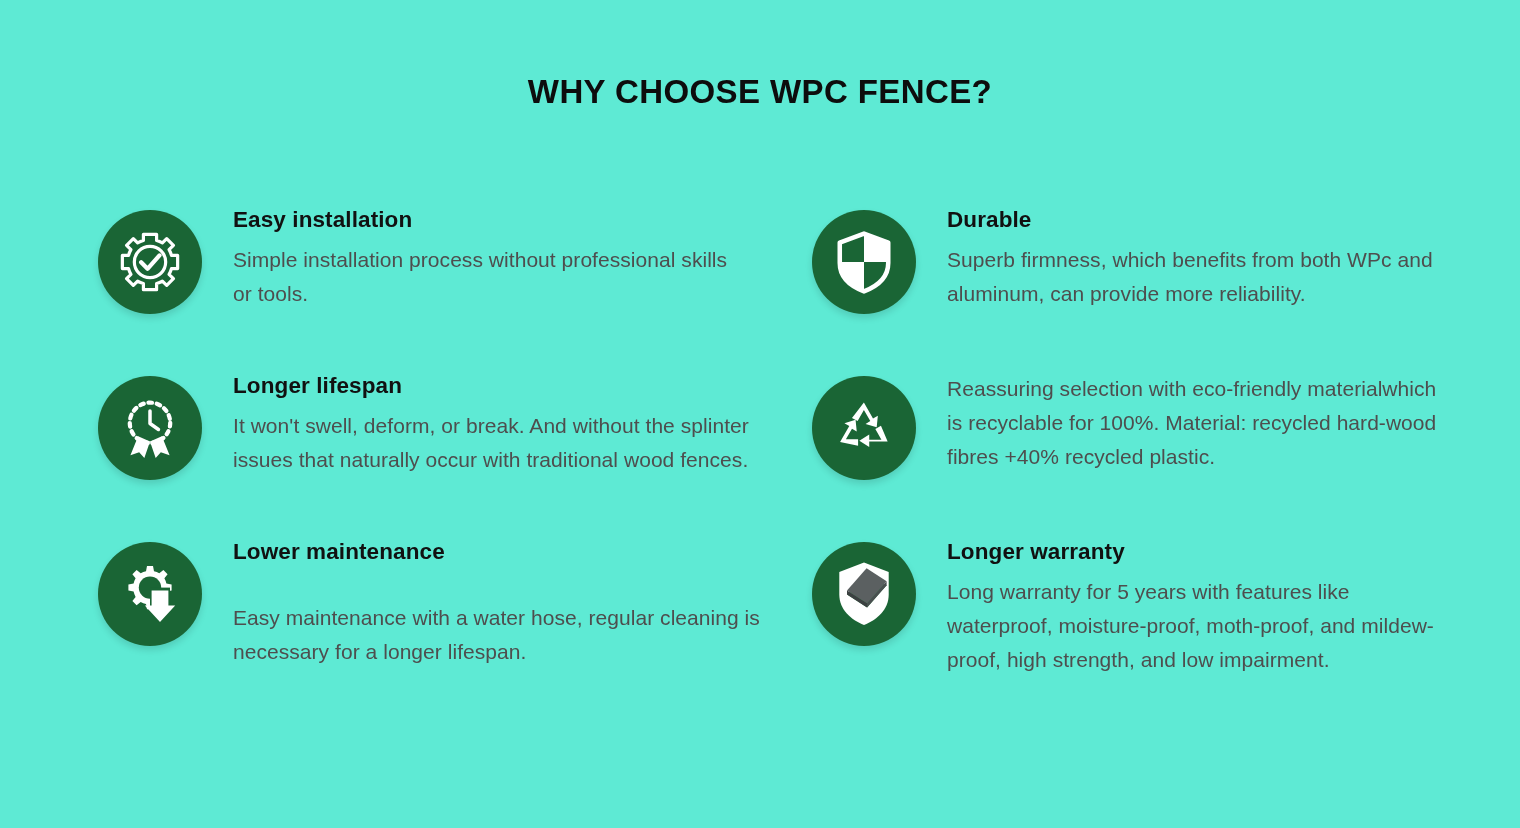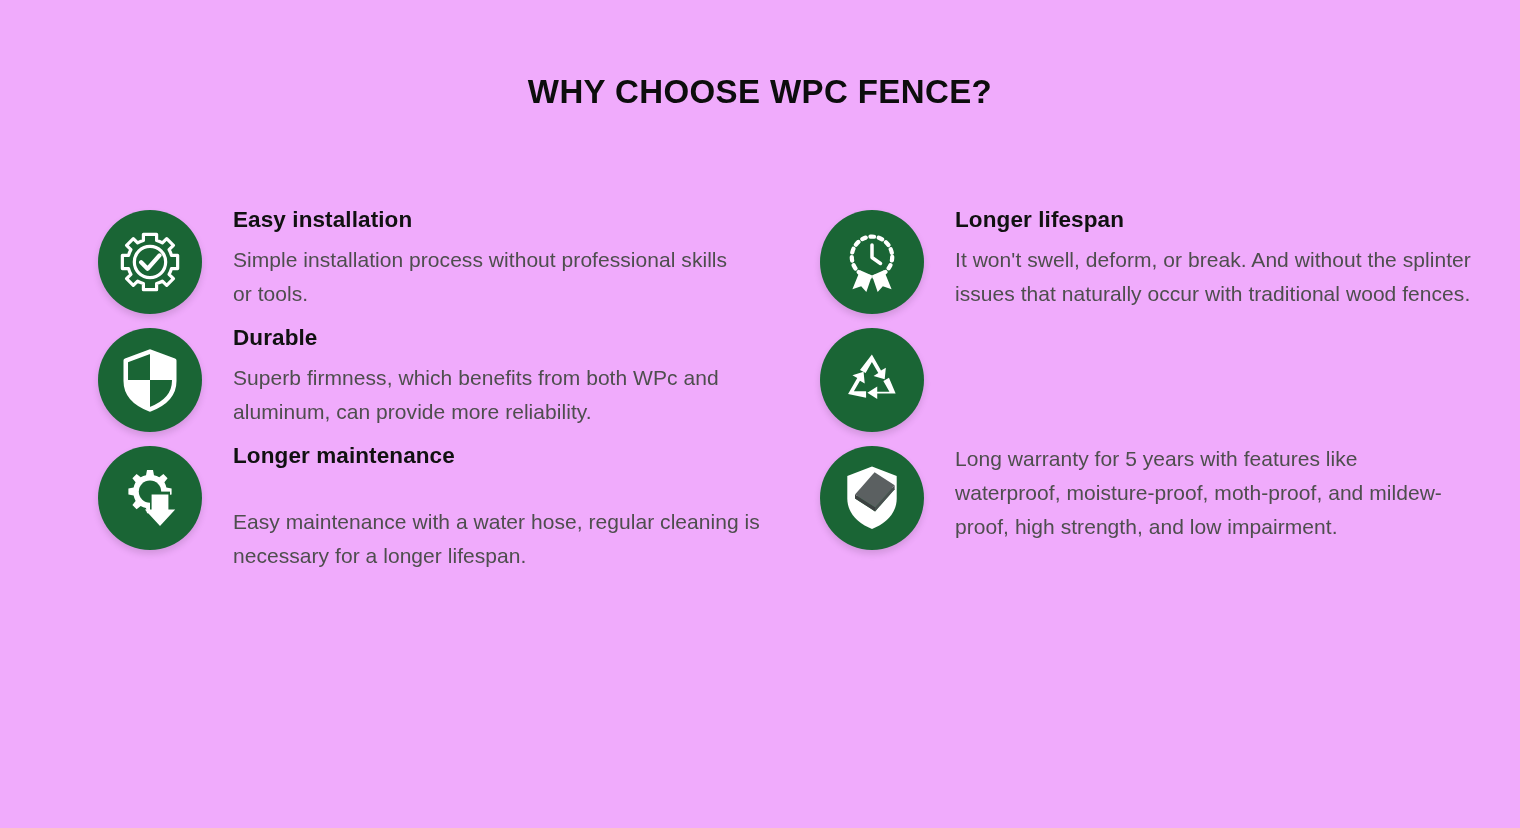--- a/index.html
+++ b/index.html
@@ -10,21 +10,21 @@
     height: 828px;
     background: #ffffff;
     font-family: "Liberation Sans", "DejaVu Sans", sans-serif;
     overflow: hidden;
   }
 
   .page {
     position: relative;
     width: 1520px;
     height: 828px;
-    background: #f0abfc;
+    background: #5eead4;
   }
 
   
   .page-title {
     position: absolute;
     top: 72px;
     left: 0;
     width: 1520px;
     text-align: center;
     font-size: 33px;
@@ -38,21 +38,20 @@
   .features {
     position: absolute;
     top: 204px;
     left: 0;
     width: 1224px;
     display: grid;
     grid-template-columns: 714px 690px;
     column-gap: 0px;
     row-gap: 56px;
     padding-left: 98px;
-    gap: 8px;
   }
 
   .feature {
     display: flex;
     align-items: flex-start;
     gap: 0px;
   }
 
   .feature-icon-wrap {
     flex: 0 0 auto;
@@ -127,39 +126,20 @@
               <path d="M32 5.2 L38.4 5.2 L38.4 11.2 A21.6 21.6 0 0 1 44 13.5 L48.2 9.3 L54.7 15.8 L50.5 20 A21.6 21.6 0 0 1 52.8 25.6 L58.8 25.6 L58.8 38.4 L52.8 38.4 A21.6 21.6 0 0 1 50.5 44 L54.7 48.2 L48.2 54.7 L44 50.5 A21.6 21.6 0 0 1 38.4 52.8 L38.4 58.8 L25.6 58.8 L25.6 52.8 A21.6 21.6 0 0 1 20 50.5 L15.8 54.7 L9.3 48.2 L13.5 44 A21.6 21.6 0 0 1 11.2 38.4 L5.2 38.4 L5.2 25.6 L11.2 25.6 A21.6 21.6 0 0 1 13.5 20 L9.3 15.8 L15.8 9.3 L20 13.5 A21.6 21.6 0 0 1 25.6 11.2 L25.6 5.2 Z" stroke="#ffffff" stroke-width="3.1" stroke-linejoin="round" fill="none"></path>
               <circle cx="32" cy="32" r="15.2" stroke="#ffffff" stroke-width="3.1" fill="none"></circle>
               <path d="M23.4 32.2 L29.6 38.6 L41.2 25.6" stroke="#ffffff" stroke-width="4.1" stroke-linecap="round" stroke-linejoin="round" fill="none"></path>
             </svg>
           </span>
         </div>
       </div>
       <div class="feature-body">
         <div class="feature-title">Easy installation</div>
         <div class="feature-desc">Simple installation process without professional skills or tools.</div>
-      </div>
-    </div>
-
-    <div class="feature col-left f-lifespan">
-      <div class="feature-icon-wrap">
-        <div class="icon-circle">
-          <span>
-            <svg width="62" height="66" viewBox="0 0 60 64" fill="none">
-              <path d="M18.5 40 L11 58.5 L19.5 55.5 L24.5 61 L30 45 Z" fill="#ffffff"></path>
-              <path d="M41.5 40 L49 58.5 L40.5 55.5 L35.5 61 L30 45 Z" fill="#ffffff"></path>
-              <circle cx="30" cy="27" r="19.6" stroke="#ffffff" stroke-width="4.1" fill="none" stroke-dasharray="3.6 4.6" stroke-linecap="round"></circle>
-              <path d="M30 15.5 L30 27.6 L38.2 33.4" stroke="#ffffff" stroke-width="3.4" stroke-linecap="round" stroke-linejoin="round" fill="none"></path>
-            </svg>
-          </span>
-        </div>
-      </div>
-      <div class="feature-body">
-        <div class="feature-title">Longer lifespan</div>
-        <div class="feature-desc">It won't swell, deform, or break. And without the splinter issues that naturally occur with traditional wood fences.</div>
       </div>
     </div>
 
     <div class="feature col-right f-durable">
       <div class="feature-icon-wrap">
         <div class="icon-circle">
           <span>
             <svg width="62" height="66" viewBox="0 0 60 64" fill="none">
               <defs>
                 <clipPath id="shieldClip">
@@ -176,38 +156,58 @@
             </svg>
           </span>
         </div>
       </div>
       <div class="feature-body">
         <div class="feature-title">Durable</div>
         <div class="feature-desc">Superb firmness, which benefits from both WPc and aluminum, can provide more reliability.</div>
       </div>
     </div>
 
+    <div class="feature col-left f-lifespan">
+      <div class="feature-icon-wrap">
+        <div class="icon-circle">
+          <span>
+            <svg width="62" height="66" viewBox="0 0 60 64" fill="none">
+              <path d="M18.5 40 L11 58.5 L19.5 55.5 L24.5 61 L30 45 Z" fill="#ffffff"></path>
+              <path d="M41.5 40 L49 58.5 L40.5 55.5 L35.5 61 L30 45 Z" fill="#ffffff"></path>
+              <circle cx="30" cy="27" r="19.6" stroke="#ffffff" stroke-width="4.1" fill="none" stroke-dasharray="3.6 4.6" stroke-linecap="round"></circle>
+              <path d="M30 15.5 L30 27.6 L38.2 33.4" stroke="#ffffff" stroke-width="3.4" stroke-linecap="round" stroke-linejoin="round" fill="none"></path>
+            </svg>
+          </span>
+        </div>
+      </div>
+      <div class="feature-body">
+        <div class="feature-title">Longer lifespan</div>
+        <div class="feature-desc">It won't swell, deform, or break. And without the splinter issues that naturally occur with traditional wood fences.</div>
+      </div>
+    </div>
+
     <div class="feature col-right f-eco">
       <div class="feature-icon-wrap">
         <div class="icon-circle">
           <span>
             <svg width="62" height="62" viewBox="0 0 64 64" fill="none">
               <g fill="#ffffff">
 
                 <path d="M31.9 5.8 L41.3 22.2 L46.3 19.3 L45.1 31.3 L33.6 27.8 L38.5 24.9 L31.9 13.4 L25.4 24.9 L19.6 21.6 Z"></path>
 
                 <path d="M56.4 45.9 L37.4 45.9 L37.4 51.7 L27.2 45.2 L37.4 38.7 L37.4 44.0 L50.0 44.0 L43.7 33.1 L49.5 29.8 Z"></path>
 
                 <path d="M7.3 46.4 L16.8 30.0 L11.8 27.1 L23.3 23.6 L24.5 35.6 L19.6 32.7 L13.3 43.6 L25.9 43.6 L25.9 50.3 Z"></path>
               </g>
             </svg>
           </span>
         </div>
       </div>
       <div class="feature-body">
+        <div class="feature-desc">Reassuring selection with eco-friendly materialwhich is recyclable for 100%. Material: recycled hard-wood fibres +40% recycled plastic.</div>
       </div>
     </div>
 
     <div class="feature col-left f-maint">
       <div class="feature-icon-wrap">
         <div class="icon-circle">
           <span>
             <svg width="64" height="64" viewBox="0 0 64 64" fill="none">
 
               <g fill="#ffffff">
@@ -217,21 +217,21 @@
               <circle cx="32" cy="25.6" r="11.2" fill="#1a6535"></circle>
 
               <path d="M32 25.6 L52 25.6 L52 47 L32 47 Z" fill="#1a6535"></path>
 
               <path d="M33.6 28.4 L50.4 28.4 L50.4 43.6 L57.2 43.6 L42.0 60.0 L26.8 43.6 L33.6 43.6 Z" fill="#ffffff"></path>
             </svg>
           </span>
         </div>
       </div>
       <div class="feature-body">
-        <div class="feature-title">Longer maintenance</div>
+        <div class="feature-title">Lower maintenance</div>
         <div class="feature-desc">Easy maintenance with a water hose, regular cleaning is necessary for a longer lifespan.</div>
       </div>
     </div>
 
     <div class="feature col-right f-warranty">
       <div class="feature-icon-wrap">
         <div class="icon-circle">
           <span>
             <svg width="66" height="70" viewBox="0 0 62 68" fill="none">
 
@@ -241,18 +241,19 @@
 
               <path d="M14.5 30.5 L14.5 34.5 L34.0 47.0 L34.0 43.0 Z" fill="#3c4041"></path>
               <path d="M34.0 43.0 L34.0 47.0 L53.0 25.5 L53.0 21.5 Z" fill="#4a4f50"></path>
 
               <path d="M14.5 30.5 L33.5 9.0 L53.0 21.5 L34.0 43.0 Z" fill="#5b6061"></path>
             </svg>
           </span>
         </div>
       </div>
       <div class="feature-body">
+        <div class="feature-title">Longer warranty</div>
         <div class="feature-desc">Long warranty for 5 years with features like waterproof, moisture-proof, moth-proof, and mildew-proof, high strength, and low impairment.</div>
       </div>
     </div>
 
   </div>
 </div>
 
 </body></html>

